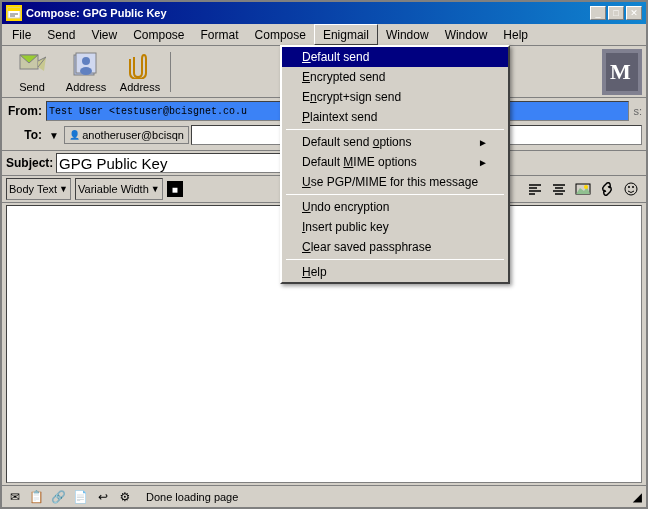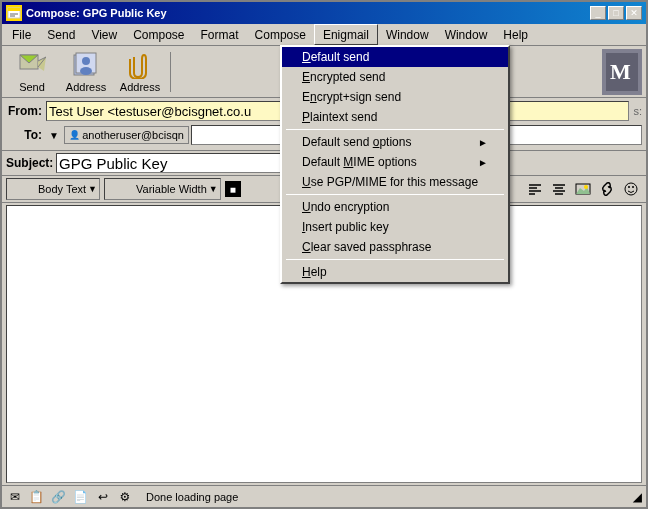--- a/index.html
+++ b/index.html
@@ -154,27 +154,27 @@
     .address-label {
       font-size: 12px;
       width: 36px;
       text-align: right;
       margin-right: 4px;
       font-weight: bold;
     }
     .address-input {
       flex: 1;
       height: 20px;
-      background: #fef9c3;
+      background: #3b82f6;
       border: 1px solid #808080;
       border-top-color: #404040;
       border-left-color: #404040;
       padding: 0 2px;
-      font-size: 13px;
-      font-family: Liberation Sans, sans-serif;
+      font-size: 10px;
+      font-family: Liberation Mono, monospace;
     }
     .address-input-short {
       width: 350px;
     }
     .cc-arrow {
       width: 16px;
       height: 20px;
       margin-right: 2px;
       display: flex;
       align-items: center;
@@ -263,21 +263,20 @@
       border-left-color: #404040;
       font-size: 11px;
       padding: 0 2px;
       display: flex;
       align-items: center;
       cursor: pointer;
       position: relative;
     }
     .format-select-label {
       margin-right: 2px;
-      margin-left: 29px;
     }
     .format-select-arrow {
       font-size: 9px;
     }
     .format-btn {
       width: 22px;
       height: 22px;
       background: #d4d0c8;
       border: 1px solid transparent;
       display: flex;

